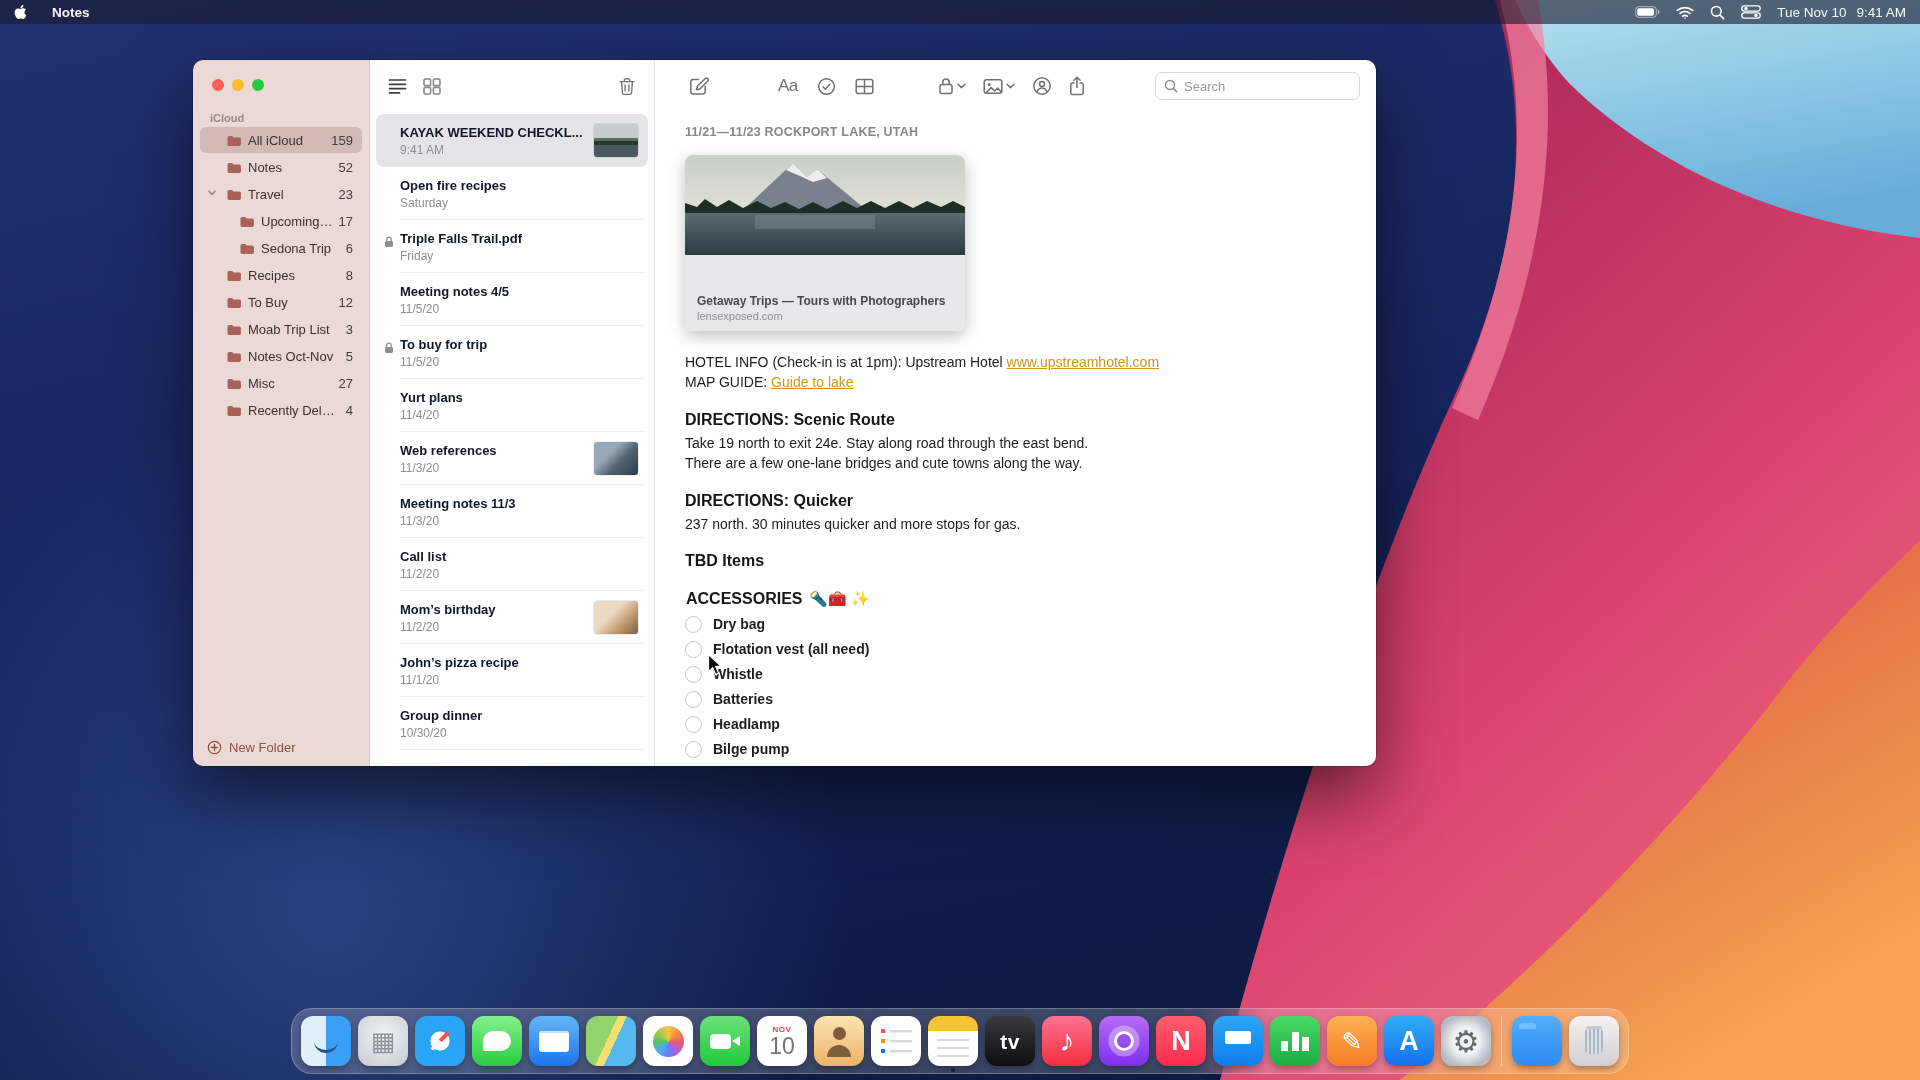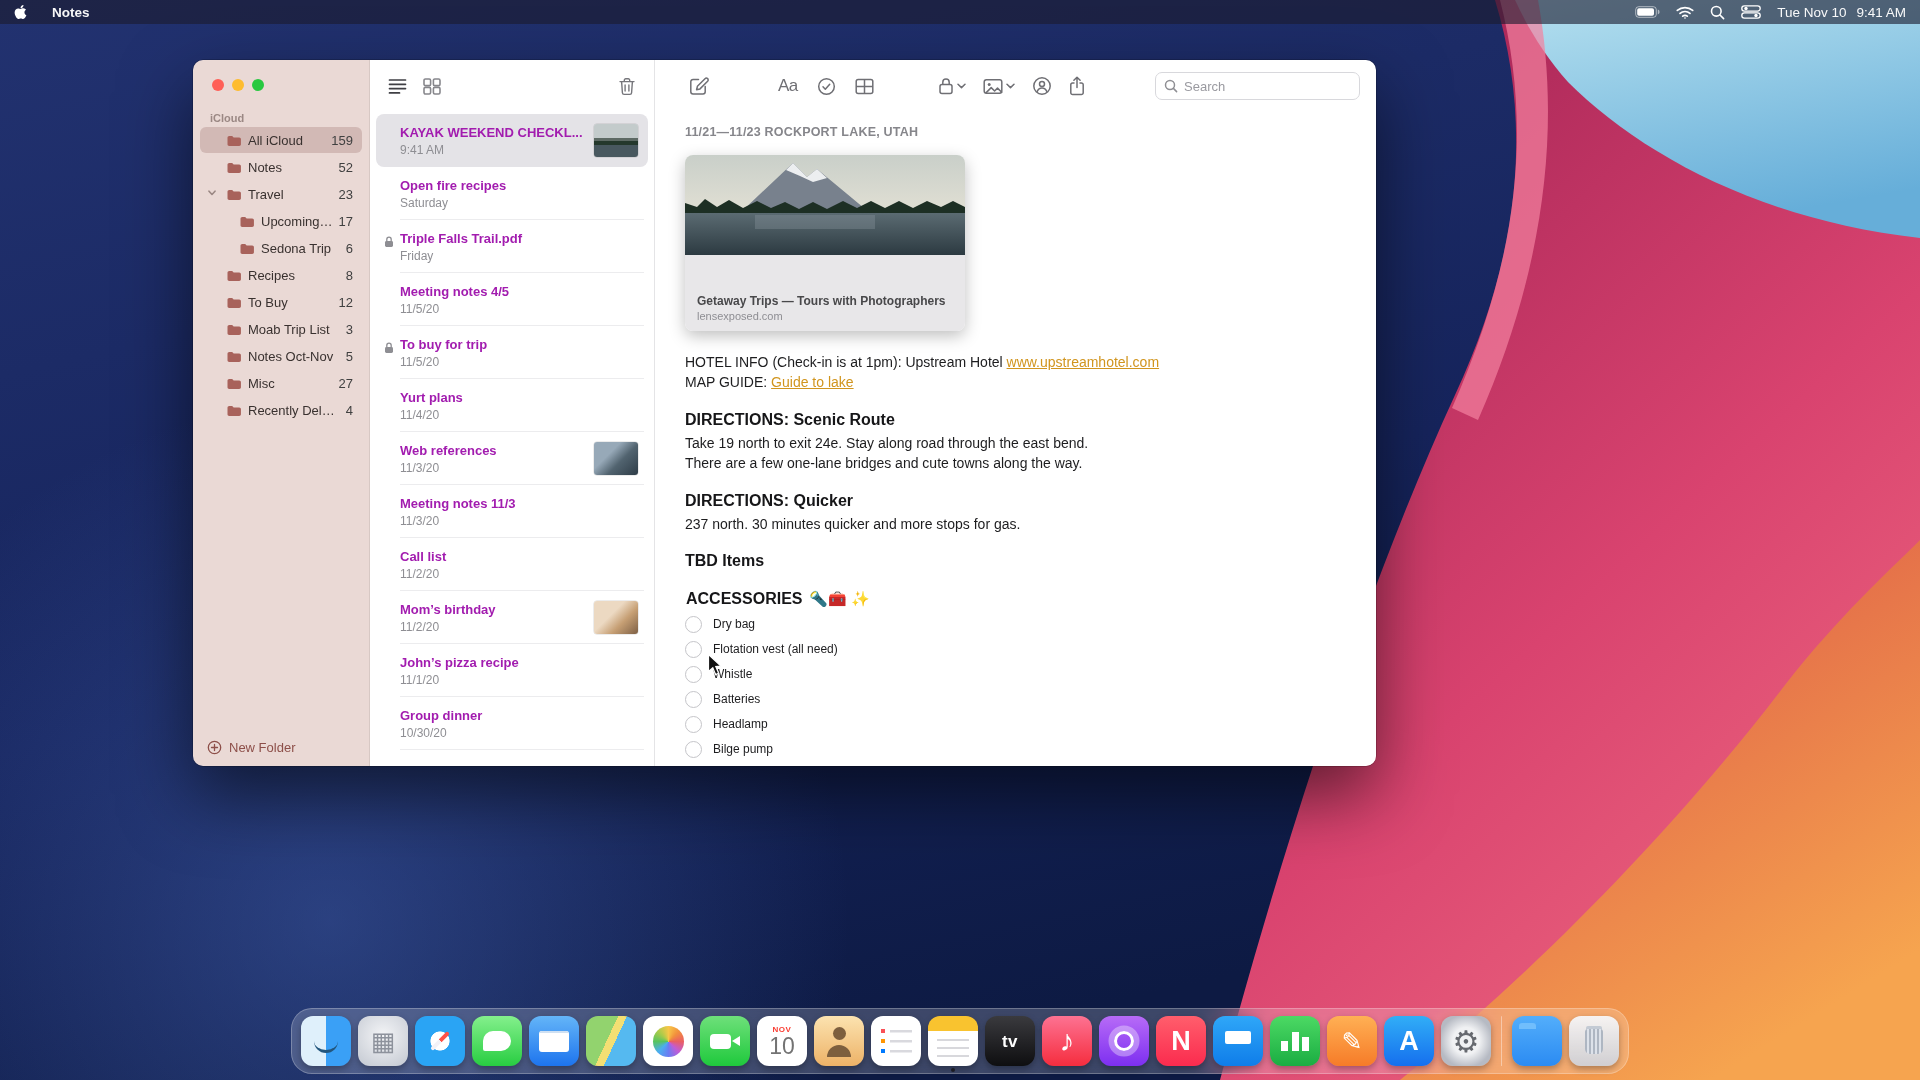--- a/index.html
+++ b/index.html
@@ -44,21 +44,21 @@
   .nl-toolbar { height:52px; display:flex; align-items:center; padding:0 18px; gap:16px; flex:none; }
   .nl-toolbar button { background:none; border:none; padding:0; display:flex; cursor:default; }
   .btn-list { color:#3f3f44; } .btn-gallery { color:#87878c; } .btn-trash { color:#76767b; margin-left:auto; }
   .nl-rows { flex:1; overflow:hidden; padding-top:2px; }
   .note-row { min-height:53px; margin:0 6px; padding:8px 10px 8px 24px; display:flex; align-items:center; position:relative; border-radius:8px; }
   .note-row::after { content:""; position:absolute; left:24px; right:4px; bottom:0; height:1px; background:#ececee; }
   .note-row.selected { background:#e4e3e7; }
   .note-row.selected::after { display:none; }
   .row-lock { position:absolute; left:8px; top:16px; color:#8e8e93; display:flex; }
   .row-text { flex:1; min-width:0; }
-  .row-title { font-size:13px; font-weight:700; color:#a21caf; white-space:nowrap; overflow:hidden; text-overflow:ellipsis; }
+  .row-title { font-size:13px; font-weight:700; color:#0f172a; white-space:nowrap; overflow:hidden; text-overflow:ellipsis; }
   .row-date { font-size:12px; color:#8e8e93; margin-top:3px; }
   .thumb { width:44px; height:33px; border-radius:3px; margin-left:10px; flex:none; box-shadow:0 0 0 0.5px rgba(0,0,0,0.15); }
   .thumb.lake  { background:linear-gradient(180deg,#c3cbcb 0 42%,#5d6a64 42% 52%,#24382c 52% 64%,#48585f 64%); }
   .thumb.person{ background:linear-gradient(135deg,#97a9b8 0 35%,#51636f 60%,#2e3c47); }
   .thumb.child { background:linear-gradient(135deg,#ecd9c2 0 40%,#c69f74 65%,#7e6045); }
 
   
   .content { flex:1; background:#fff; display:flex; flex-direction:column; min-width:0; }
   .ct-toolbar { height:52px; display:flex; align-items:center; padding:0 16px 0 34px; color:#6f6f74; flex:none; }
   .ct-toolbar button { background:none; border:none; padding:0; color:#6f6f74; display:flex; align-items:center; gap:3px; cursor:default; }
@@ -85,21 +85,21 @@
 
   .body-line { font-size:14px; line-height:1.32; margin:2px 0; }
   .note-link { color:#d1951e; text-decoration:underline; cursor:pointer; }
   .note-h2 { font-size:16px; font-weight:700; color:#161618; margin:19px 0 5px; }
   .h2-row { display:flex; align-items:center; gap:6px; margin:19px 0 5px; }
   .h2-row .note-h2 { margin:1px; }
   .h2-emojis { font-size:15px; }
 
   .check-row { display:flex; align-items:center; gap:11px; margin:5px 0; height:20px; }
   .check-circle { width:17px; height:17px; border:1.5px solid #c5c5c9; border-radius:50%; flex:none; }
-  .check-label { font-size:12px; }
+  .check-label { font-size:14px;font-weight:bold; }
 
   
   .dock { position:absolute; left:50%; bottom:6px; transform:translateX(-50%);
     background:rgba(255,255,255,0.2); border:1px solid rgba(255,255,255,0.25); border-radius:21px;
     padding:7px 9px; display:flex; align-items:center; gap:7px; z-index:40; backdrop-filter:blur(20px); }
   .dock-item { position:relative; width:50px; height:50px; }
   .dock-icon { width:50px; height:50px; border-radius:12px; display:flex; align-items:center; justify-content:center;
     position:relative; box-shadow:0 3px 7px rgba(0,0,0,0.3); overflow:hidden; }
   .dock-dot { position:absolute; left:50%; bottom:-6px; transform:translateX(-50%);
     width:4px; height:4px; border-radius:50%; background:rgba(25,25,30,0.9); }
@@ -142,21 +142,21 @@
       radial-gradient(circle,#ff9500 0 2.2px,transparent 2.4px),
       radial-gradient(circle,#007aff 0 2.2px,transparent 2.4px),
       linear-gradient(#d9d9de,#d9d9de),linear-gradient(#d9d9de,#d9d9de),linear-gradient(#d9d9de,#d9d9de);
     background-position:0 0,0 10px,0 20px,10px 2px,10px 12px,10px 22px;
     background-size:6px 6px,6px 6px,6px 6px,22px 2.5px,22px 2.5px,22px 2.5px;
     background-repeat:no-repeat; }
   .notes .dock-icon { background:linear-gradient(180deg,#f9c32f 0 15px,#fff 15px); }
   .notes .dock-icon::after { content:""; width:32px; height:20px; margin-top:16px;
     background:repeating-linear-gradient(180deg,#d8d8dc 0 2px,transparent 2px 8px); }
   .tv .dock-icon { background:linear-gradient(180deg,#3a3a3e,#0e0e10); }
-  .tv .dock-glyph { font-size:17px; font-weight:600; letter-spacing:0.5px; }
+  .tv .dock-glyph { font-size:21px; font-weight:600; letter-spacing:0.5px; }
   .music .dock-icon { background:linear-gradient(180deg,#fd7292,#f52d3e); }
   .music .dock-icon::after { content:"♪"; color:#fff; font-size:30px; }
   .podcasts .dock-icon { background:linear-gradient(180deg,#b76bf7,#7d2ff0); }
   .podcasts .dock-icon::after { content:""; width:14px; height:14px; border:3.5px solid #fff; border-radius:50%;
     box-shadow:0 0 0 5.5px rgba(255,255,255,0.35); }
   .news .dock-icon { background:linear-gradient(180deg,#ff5e6c,#fb2b4e); }
   .news .dock-glyph { font-size:27px; font-weight:800; }
   .keynote .dock-icon { background:linear-gradient(180deg,#2fa7f8,#0f7de9); }
   .keynote .dock-icon::after { content:""; width:26px; height:13px; background:#fff; border-radius:2px;
     transform:translateY(-4px); box-shadow:0 10px 0 -7px #fff; }

